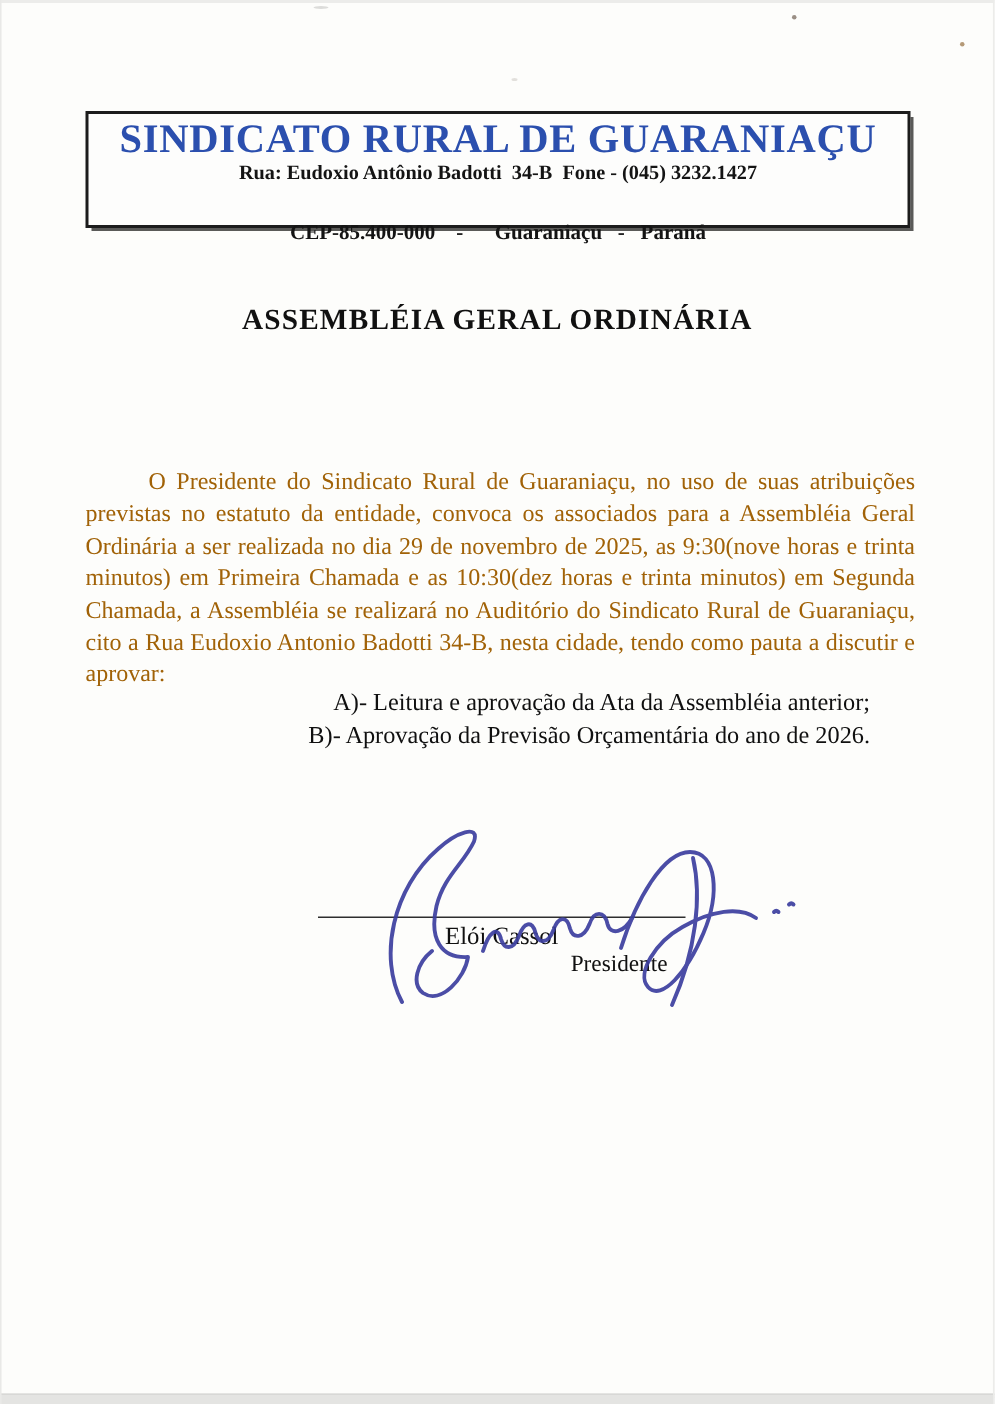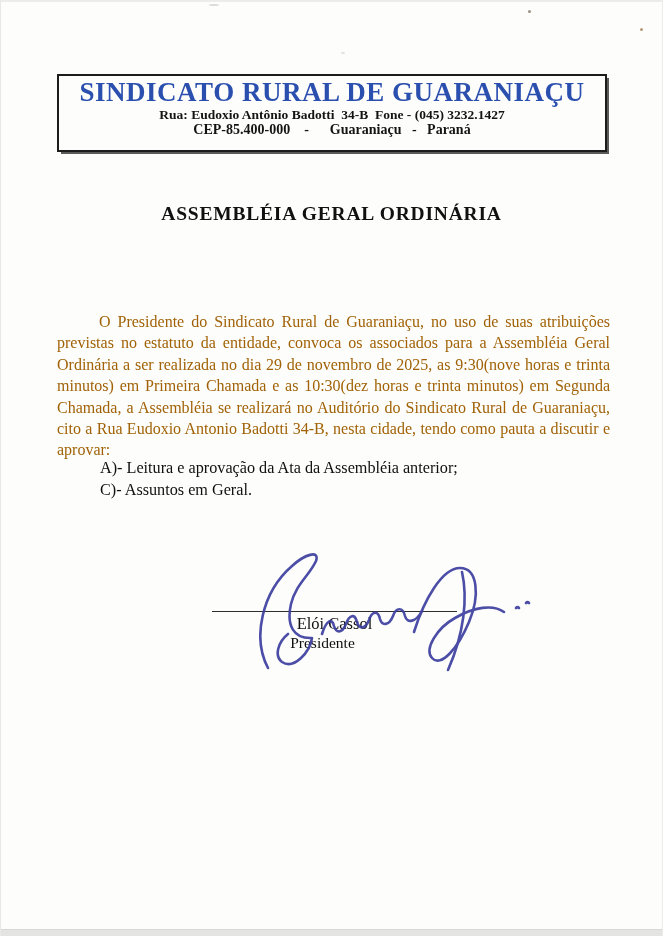--- a/index.html
+++ b/index.html
@@ -39,21 +39,21 @@
     font-size:27px;line-height:29px;font-weight:bold;
     letter-spacing:0.5px;
     color:#2b4fae;
     white-space:pre;
   }
   .lh-line{
     margin:0;color:#141414;font-weight:bold;white-space:pre;
   }
   .lh-line2{font-size:13.5px;line-height:15px;}
   .lh-line3{font-size:13.5px;line-height:15px;}
-  .lh-line4{font-size:14px;line-height:16px;}
+  .lh-line4{font-size:14px;line-height:16px;margin-top:26px;}
 
   
   .doc-title{
     position:absolute;left:0;width:663px;
     text-align:center;font-weight:bold;color:#111;
     font-size:19.5px;letter-spacing:0.8px;margin:0;
   }
   .title1{top:203px;}
   .title2{top:246px;}
 
@@ -63,41 +63,41 @@
     margin:0;
     font-size:16px;line-height:21.4px;
     text-align:justify;text-indent:42px;
     color:#a16207;
   }
 
   
   .agenda{
     position:absolute;left:100px;top:457px;width:480px;
     margin:0;padding:0;list-style:none;
-    font-size:16.2px;line-height:22.4px;color:#101010;
+    font-size:16.2px;line-height:22.4px;color:#101010;text-align:right;
   }
 
   
   .date-line{
     position:absolute;left:179px;top:536px;margin:0;
     font-size:16.2px;color:#101010;
   }
 
   
   .sig-line{
     position:absolute;left:212px;top:611px;width:245px;height:0;
     border-top:1.6px solid #2e2e2e;
   }
   .sig-name{
     position:absolute;left:212px;top:614px;width:245px;margin:0;
     text-align:center;font-size:16.5px;color:#101010;
   }
   .sig-role{
     position:absolute;left:200px;top:634px;width:245px;margin:0;
-    text-align:center;font-size:15.5px;color:#101010;
+    text-align:right;font-size:15.5px;color:#101010;
   }
   .sig-svg{
     position:absolute;left:238px;top:546px;width:310px;height:130px;
     pointer-events:none;
   }
 </style>
 </head>
 <body>
 
 <div class="page">
@@ -117,21 +117,21 @@
     <p class="lh-line lh-line3">Rua: Eudoxio Antônio Badotti  34-B  Fone - (045) 3232.1427</p>
     <p class="lh-line lh-line4">CEP-85.400-000    -      Guaraniaçu   -   Paraná</p>
   </div>
 
   <h1 class="doc-title title1">ASSEMBLÉIA GERAL ORDINÁRIA</h1>
 
   <p class="body-par">O Presidente do Sindicato Rural de Guaraniaçu, no uso de suas atribuições previstas no estatuto da entidade, convoca os associados para a Assembléia Geral Ordinária a ser realizada no dia 29 de novembro de 2025, as 9:30(nove horas e trinta minutos) em Primeira Chamada e as 10:30(dez horas e trinta minutos) em Segunda Chamada, a Assembléia se realizará no Auditório do Sindicato Rural de Guaraniaçu, cito a Rua Eudoxio Antonio Badotti 34-B, nesta cidade, tendo como pauta a discutir e aprovar:</p>
 
   <ul class="agenda">
     <li>A)- Leitura e aprovação da Ata da Assembléia anterior;</li>
-    <li>C)- Assuntos em Geral.</li>
+    <li>B)- Aprovação da Previsão Orçamentária do ano de 2026.</li>
   </ul>
 
 
   <div class="sig-line"></div>
   <p class="sig-name">Elói Cassol</p>
   <p class="sig-role">Presidente</p>
 
   <svg class="sig-svg" viewBox="0 0 310 130" xmlns="http://www.w3.org/2000/svg">
     <g fill="none" stroke="#3c3f9f" stroke-width="2.6" stroke-linecap="round" stroke-linejoin="round" opacity="0.92">
       <path d="M30,122 C14,92 24,46 54,20 C66,9 82,3 78,15 C71,30 58,38 53,58 C48,80 56,93 74,92 C72,106 56,124 44,116 C36,110 40,96 50,88"></path>

